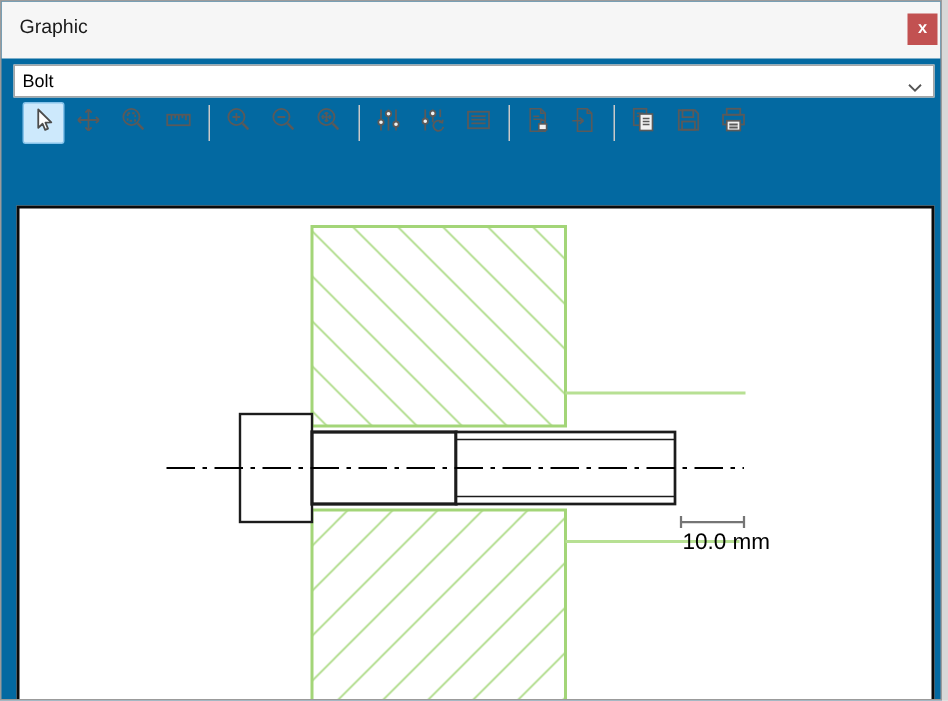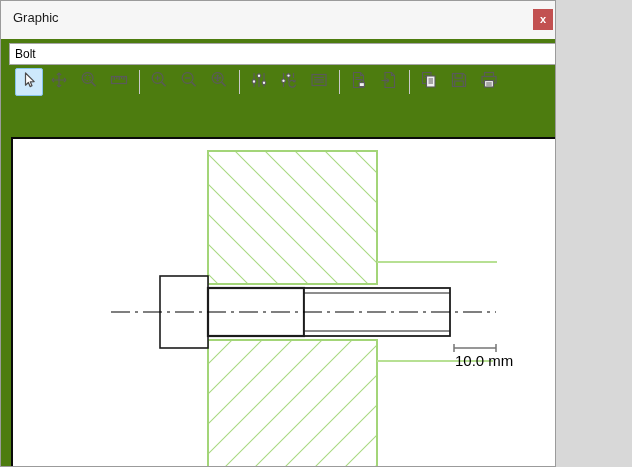--- a/index.html
+++ b/index.html
@@ -1,17 +1,17 @@
 <!DOCTYPE html>
 <html><head>
 <meta charset="utf-8">
 <style>
   html,body{margin:0;padding:0;background:#d8d8d8;font-family:"Liberation Sans",sans-serif;}
   .window{
-    position:relative;width:556px;height:467px;background:#4d7c0f;
+    position:relative;width:628px;height:467px;background:#0369a1;
     border:1px solid #9b9b9b;box-sizing:border-box;overflow:hidden;
   }
   .titlebar{position:absolute;left:0;top:0;width:100%;height:38px;background:#f6f6f6;}
   .title{position:absolute;left:12px;top:9px;font-size:13px;color:#1a1a1a;}
   .close-btn{
     position:absolute;right:2px;top:8px;width:20px;height:21px;border:none;
     color:#fff;font-size:11px;font-weight:bold;line-height:21px;text-align:center;
     font-family:"Liberation Sans",sans-serif;cursor:default;padding:0;
   }
   .combo{

